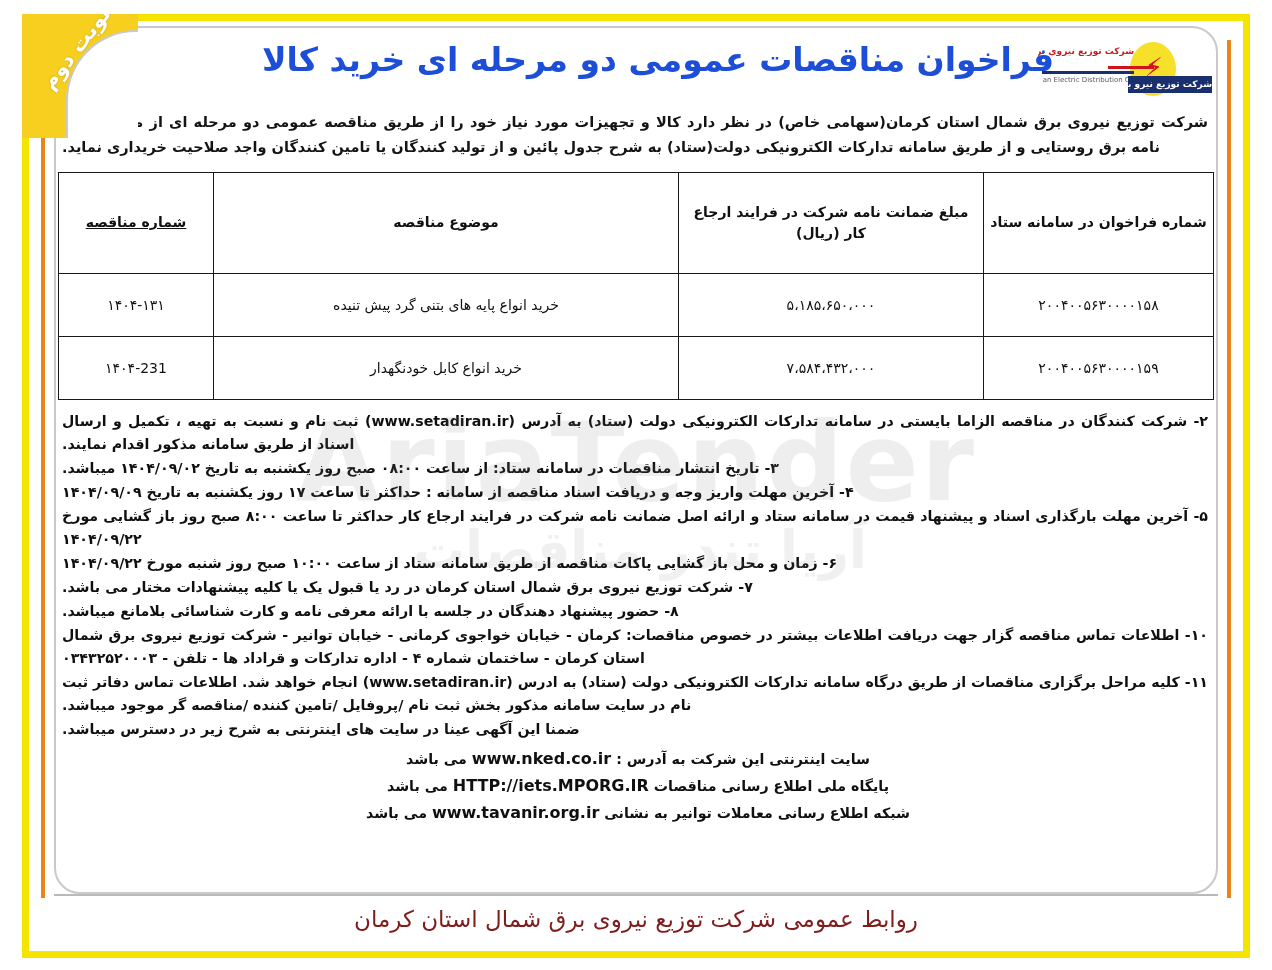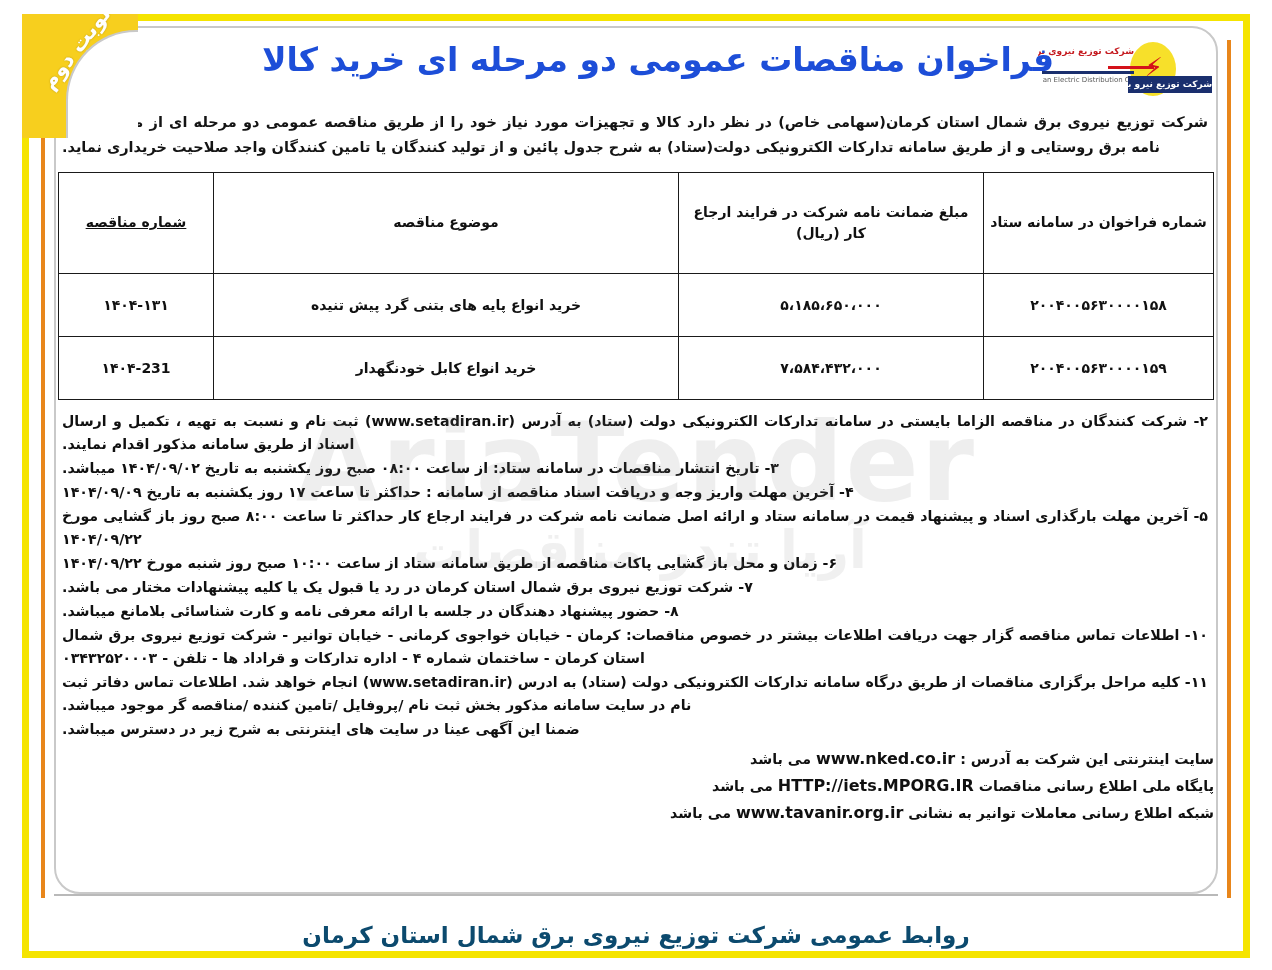--- a/index.html
+++ b/index.html
@@ -230,21 +230,21 @@
     color: #111;
     padding: 4px 2px;
   }
   table.tender thead th {
     height: 92px;
     font-weight: bold;
     line-height: 1.5;
   }
   table.tender tbody td {
     height: 54px;
-    font-weight: bold;
+    font-weight: normal;
   }
   .col-no      { width: 150px; text-decoration: underline; }
   .col-subject { width: 460px; }
   .col-amount  { width: 300px; }
   .col-ref     { width: auto; }
   td.ref-cell  { vertical-align: top; padding-top: 6px; }
   .amount-cell { letter-spacing: .4px; }
 
   
   .notes {
@@ -261,43 +261,43 @@
     text-align-last: left;
   }
   .lat { direction: ltr; unicode-bidi: embed; display: inline-block; }
 
   .urls {
     margin-top: 4px;
     font-size: 14.2px;
     line-height: 1.7;
     font-weight: bold;
     color: #101010;
-    text-align: right;
+    text-align: center;
     padding-left: 4px;
   }
   .urls .u { font-size: 16px; letter-spacing: 0; }
 
   
   .footer-rule {
     position: absolute;
     left: 54px;
     right: 54px;
     bottom: 74px;
     height: 2px;
     background: #b9b9b9;
   }
   .footer {
     position: absolute;
     left: 58px;
     right: 58px;
-    bottom: 22px;
+    bottom: 38px;
     text-align: center;
     font-size: 23px;
-    font-weight: bold;
-    color: #0c4a6e;
+    font-weight: normal;
+    color: #7f1d1d;
     direction: rtl;
   }
   .footer-bottom-bar {
     position: absolute;
     left: 22px;
     right: 22px;
     bottom: 12px;
     height: 7px;
     background: #f5e400;
   }

